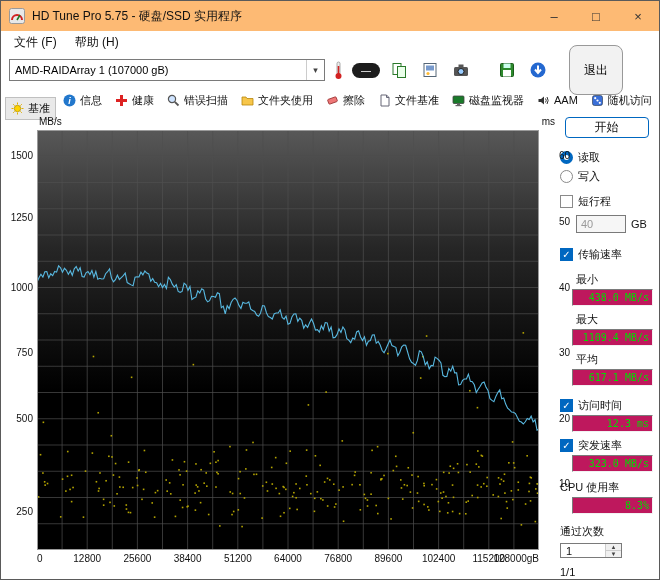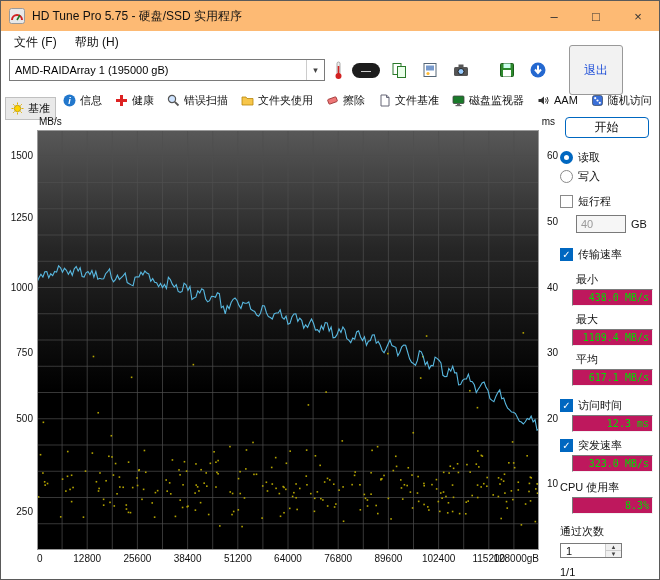--- a/index.html
+++ b/index.html
@@ -17,41 +17,41 @@
   .toolbar{height:34px;flex:0 0 auto;display:flex;align-items:center;padding:0 8px;gap:7px;}
   .drive-select{width:316px;height:22px;border:1px solid #7a7a7a;background:#fff;display:flex;
                 align-items:center;font-size:11px;padding-left:5px;box-sizing:border-box;}
   .drive-arrow{margin-left:auto;width:17px;align-self:stretch;display:flex;align-items:center;
                justify-content:center;border-left:1px solid #ccc;font-size:9px;color:#444;}
   .temp-badge{background:#1d1d1d;color:#fff;border-radius:8px;padding:1px 9px;font-size:10px;height:13px;
               line-height:13px;}
   .tool-btn{width:24px;height:24px;display:flex;align-items:center;justify-content:center;}
   .tool-gap{width:8px;}
   .exit-btn{margin-left:12px;height:24px;padding:12px 14px;background:#f2f2f2;border:1px solid #999;
-            border-radius:3px;font-size:12px;color:#1d4ed8;display:flex;align-items:center;}
+            border-radius:8px;font-size:12px;color:#000000;display:flex;align-items:center;}
   
   .tabbar{height:26px;flex:0 0 auto;display:flex;align-items:center;padding:0 4px;gap:1px;}
   .tab{display:flex;align-items:center;gap:4px;padding:3px 5px;font-size:11px;color:#111;
        border:1px solid transparent;white-space:nowrap;}
   .tab.active{background:#e9e9e9;border-color:#c0c0c0;margin-top:16px;}
   
   .content{flex:1;display:flex;overflow:hidden;}
   .chart-region{width:556px;flex:0 0 auto;display:flex;flex-direction:column;padding-top:3px;text-align:center;}
   .chart-header{display:flex;height:14px;font-size:10px;color:#111;}
   .chart-header .lh{margin-left:38px;}
   .chart-header .rh{margin-left:auto;margin-right:2px;}
   .chart-mid{display:flex;}
   .gutter-left{width:36px;position:relative;}
   .gutter-right{width:18px;position:relative;}
   .plot{width:502px;height:420px;position:relative;
         background:linear-gradient(180deg,#585858 0%,#262626 28%,#000 62%,#000 100%);}
   .plot svg{position:absolute;left:0;top:0;width:100%;height:100%;}
   .tick{position:absolute;font-size:10px;color:#111;white-space:nowrap;}
   .gutter-left .tick{right:4px;}
-  .gutter-right .tick{left:8px;}
+  .gutter-right .tick{left:20px;}
   .x-axis{height:18px;position:relative;margin-left:36px;width:502px;}
   .x-axis .tick{top:3px;}
   
   .panel{flex:1;display:flex;flex-direction:column;padding:2px 6px 2px 3px;font-size:11px;color:#111;overflow:hidden;}
   .start-btn{width:84px;height:24px;margin:2px auto 0;background:#fff;border:1px solid #0067c0;
              border-radius:4px;font-size:12px;color:#111;}
   .row{display:flex;align-items:center;gap:5px;}
   .radio{width:13px;height:13px;border-radius:50%;box-sizing:border-box;flex:0 0 auto;}
   .radio.sel{border:4px solid #0067c0;background:#fff;}
   .radio.un{border:1px solid #8a8a8a;background:#fff;}
@@ -89,21 +89,21 @@
     <div class="win-btn">×</div>
   </div>
 
   <div class="menubar">
     <span class="menu-item">文件 (F)</span>
     <span class="menu-item">帮助 (H)</span>
   </div>
 
   <div class="toolbar">
     <div class="drive-select">
-      <span>AMD-RAIDArray 1 (195000 gB)</span>
+      <span>AMD-RAIDArray 1 (107000 gB)</span>
       <span class="drive-arrow">▾</span>
     </div>
     <svg width="13" height="19" viewBox="0 0 13 19">
       <rect x="5" y="1" width="3" height="12" rx="1.5" fill="#eee" stroke="#888" stroke-width="0.7"></rect>
       <rect x="5.7" y="5" width="1.6" height="8" fill="#d22222"></rect>
       <circle cx="6.5" cy="15" r="3" fill="#d22222"></circle>
     </svg>
     <span class="temp-badge">—</span>
     <div class="tool-btn">
       <svg width="17" height="17" viewBox="0 0 17 17">

